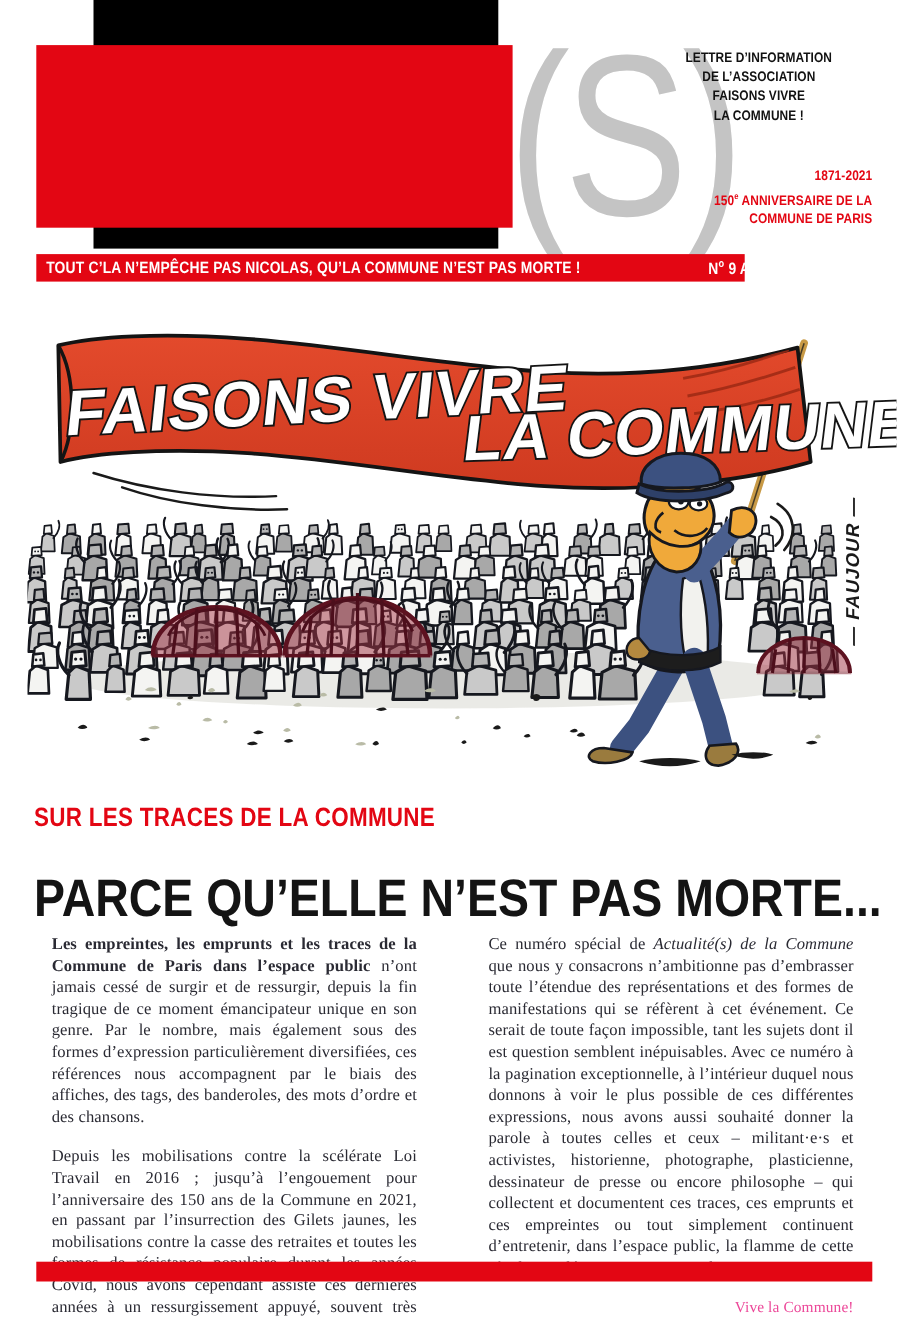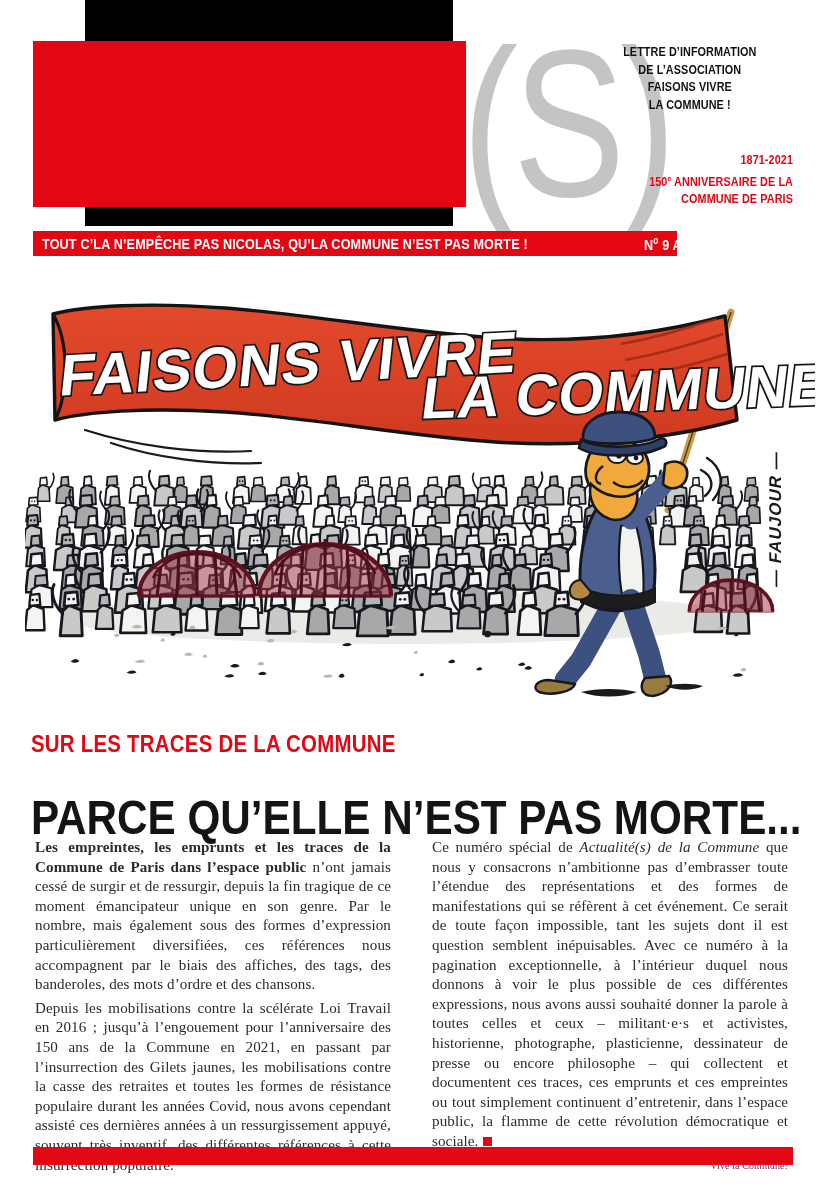--- a/index.html
+++ b/index.html
@@ -208,39 +208,39 @@
   }
   .col {
     width: 364px;
     font-family: "Liberation Serif", serif;
     font-size: 15.1px;
     line-height: 19.6px;
     color: #2a2a33;
     text-align: justify;
     letter-spacing: 0.1px;
   }
-  .col p { margin: 4px; }
+  .col p { margin: 16px; }
   .col p + p { margin-top: 0px; }
   .lead { font-weight: 700; }
   .col em { }
   .endmark {
     display: inline-block;
     width: 9px; height: 9px;
     background: #e30613;
     margin-left: 5px;
     vertical-align: baseline;
     position: relative;
     top: 0px;
   }
   .signoff {
     text-align: right;
     margin-top: 4px;
     font-family: "Liberation Serif", serif;
-    font-size: 10px;
-    color: #701a75;
+    font-size: 14px;
+    color: #ec4899;
   }
 
   
   #footer-bar {
     position: absolute;
     left: 33px; top: 1147px;
     width: 760px; height: 18px;
     background: #e30613;
   }
 </style>

